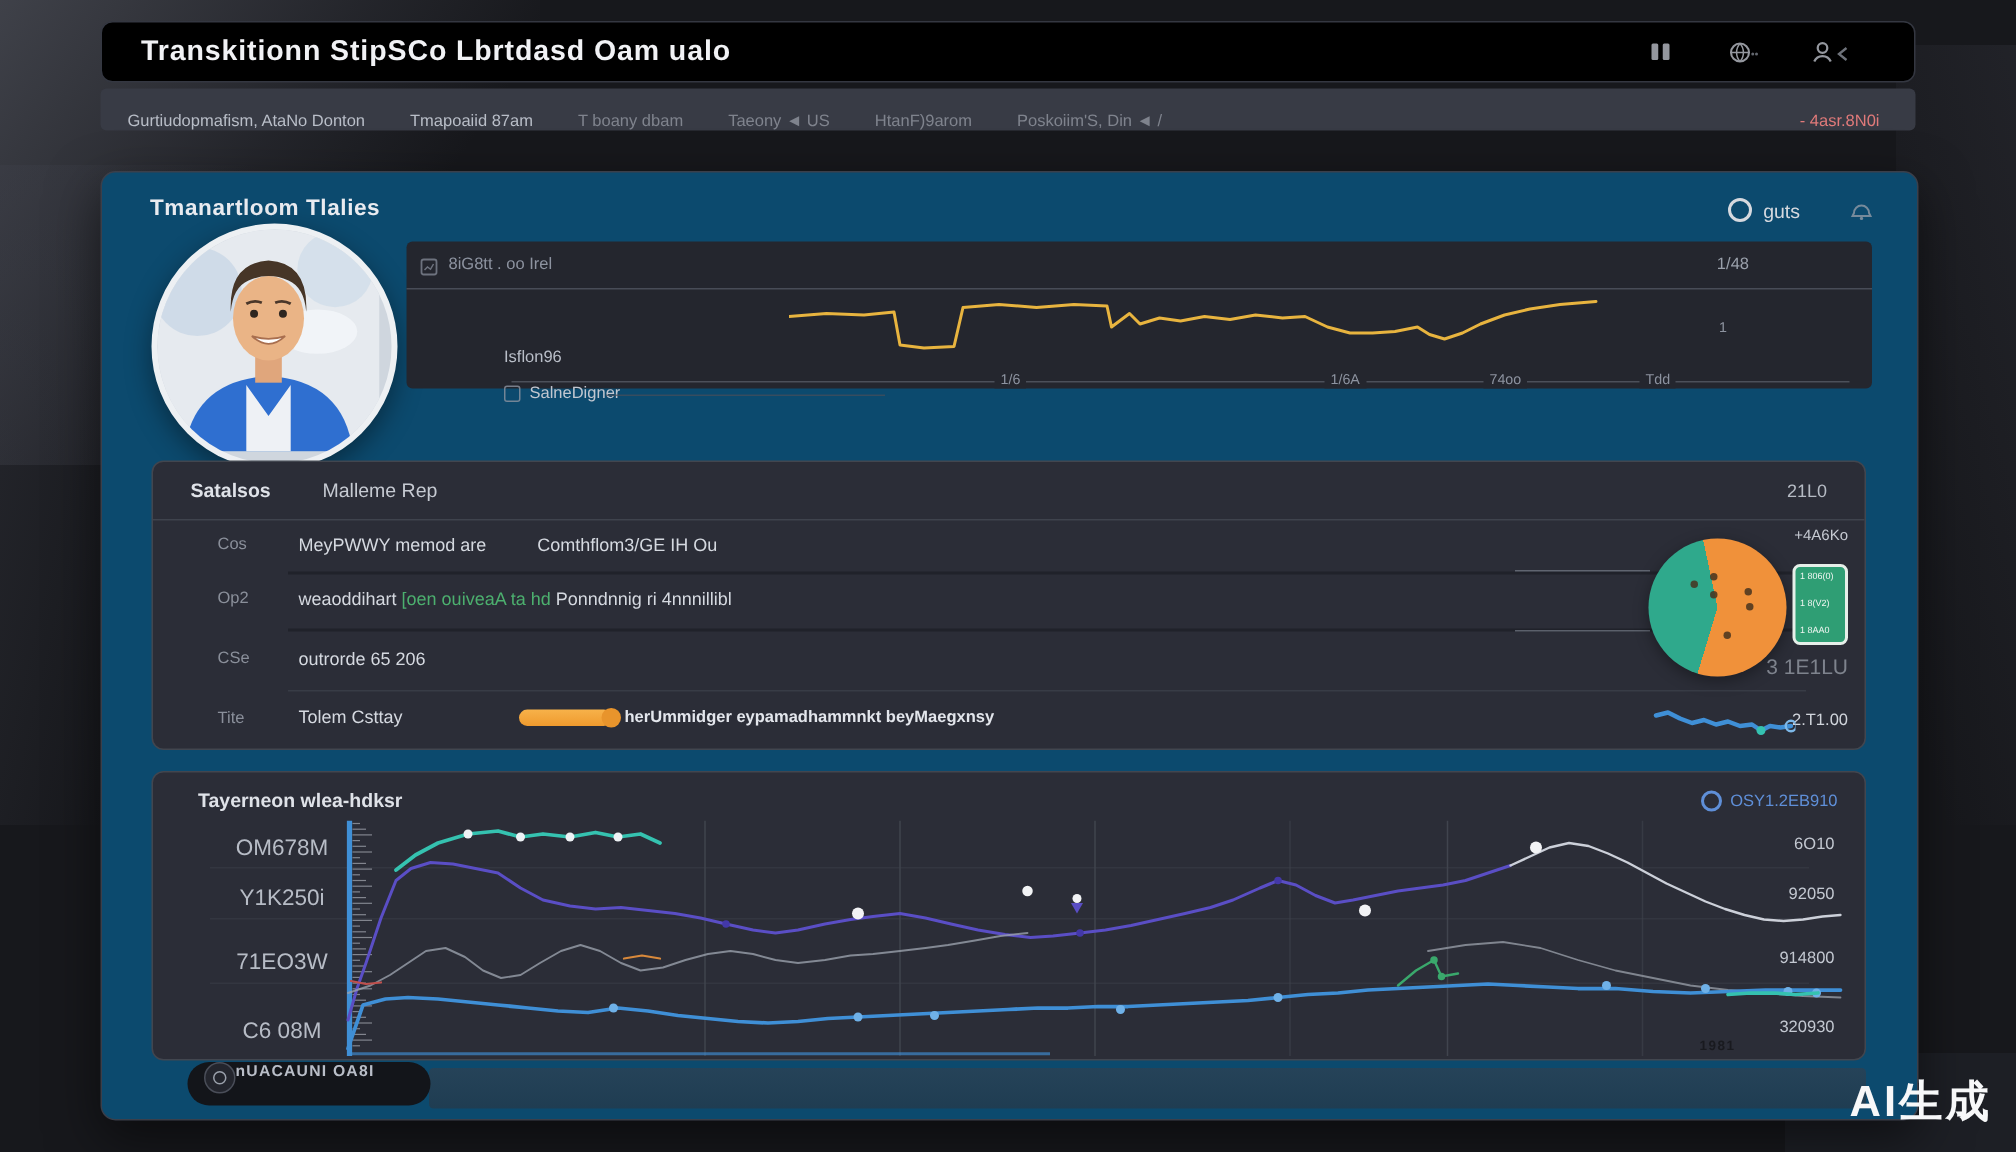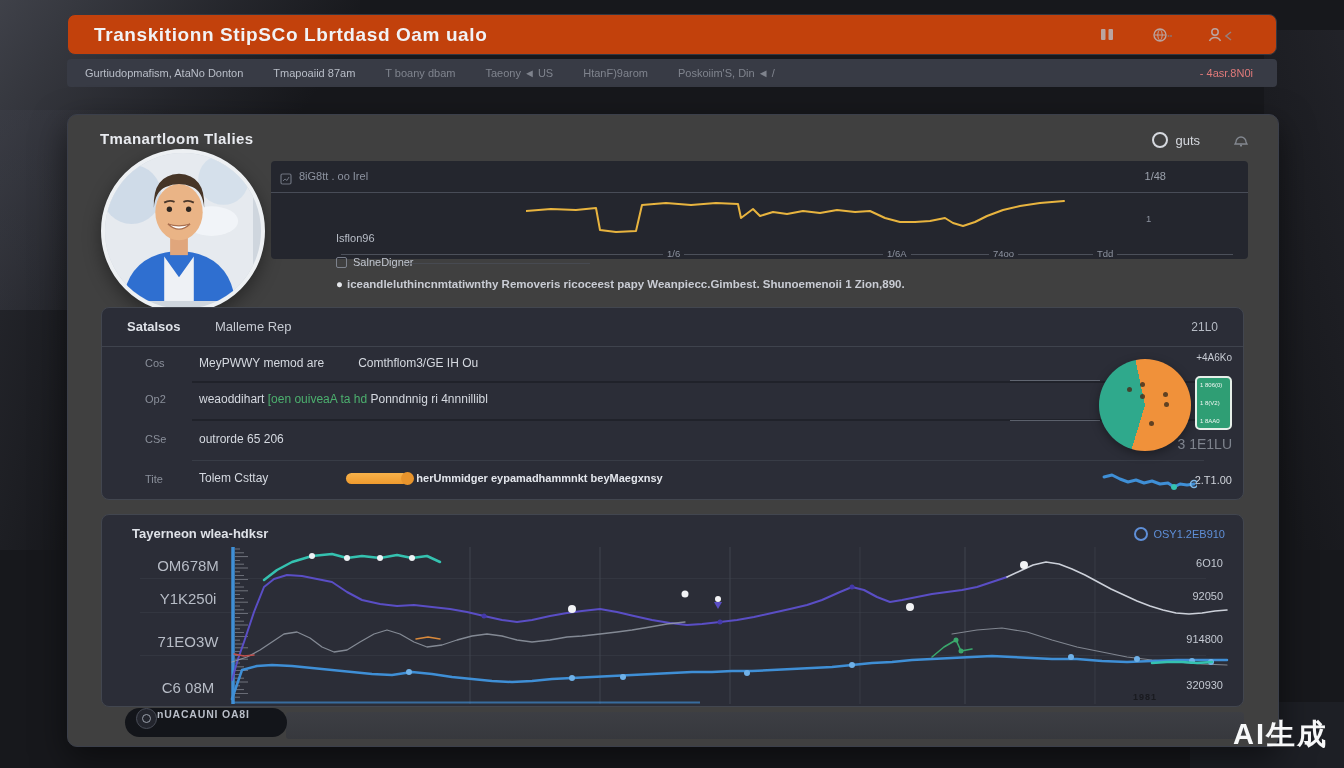--- a/index.html
+++ b/index.html
@@ -8,35 +8,35 @@
   
   #wedge-tl{position:absolute;left:0;top:0;width:360px;height:310px;
     background:linear-gradient(125deg,rgba(96,99,110,.55),rgba(70,72,82,.28) 42%,transparent 66%);}
   #wedge-tl2{position:absolute;left:-50px;top:110px;width:280px;height:440px;
     background:linear-gradient(103deg,rgba(62,64,74,.5),transparent 58%);}
   #wedge-r{position:absolute;right:0;top:30px;width:80px;height:520px;
     background:linear-gradient(255deg,rgba(34,35,41,.95),transparent 85%);}
   #corner-br{position:absolute;right:0;bottom:0;width:154px;height:66px;background:#1d1f25;border-top-left-radius:12px;}
 
   
-  #topbar{position:absolute;left:67px;top:14px;width:1210px;height:41px;background:#c2410c;
+  #topbar{position:absolute;left:67px;top:14px;width:1210px;height:41px;background:#000000;
     border:1px solid #343741;border-radius:8px;box-sizing:border-box;display:flex;align-items:center;padding:0 26px;}
   #topbar h1{font-size:19px;letter-spacing:.6px;color:#f1f2f5;font-weight:bold;margin:0;}
   .hdr-icons{margin-left:auto;display:flex;gap:36px;align-items:center;margin-right:16px;opacity:.8;}
   .hdr-icons svg{display:block;}
 
   
   #navbar{position:absolute;left:67px;top:59px;width:1210px;height:28px;background:#383b45;border-radius:4px;
-    display:flex;align-items:center;padding:0 18px;box-sizing:border-box;gap:30px;font-size:11px;color:#b9bec8;}
+    display:flex;align-items:flex-end;padding:0 18px;box-sizing:border-box;gap:30px;font-size:11px;color:#b9bec8;}
   .nav-item{white-space:nowrap;cursor:pointer;}
   .nav-item.dim{opacity:.55;}
   .nav-alert{margin-left:auto;color:#e07a7a;font-size:11px;margin-right:6px;}
 
   
-  #card{position:absolute;left:67px;top:114px;width:1210px;height:631px;background:#404040;
+  #card{position:absolute;left:67px;top:114px;width:1210px;height:631px;background:#0c4a6e;
     border:1px solid #3b3f4a;border-radius:10px;box-shadow:0 12px 34px rgba(0,0,0,.5);}
   #card-title{position:absolute;left:32px;top:15px;font-size:15px;font-weight:bold;color:#e9ebf0;letter-spacing:.4px;}
   #refresh{position:absolute;right:78px;top:17px;display:flex;gap:7px;align-items:center;color:#d6d9df;font-size:13px;cursor:pointer;}
   .ring{width:12px;height:12px;border:2px solid #d6d9df;border-radius:50%;display:inline-block;}
   #bell-btn{position:absolute;right:28px;top:17px;opacity:.75;cursor:pointer;}
 
   #avatar{position:absolute;left:33px;top:34px;width:156px;height:156px;border-radius:50%;
     border:4px solid #edf0f3;overflow:hidden;background:#cfd6de;box-shadow:0 6px 18px rgba(0,0,0,.4);cursor:pointer;}
   #avatar svg{display:block;}
 
@@ -206,23 +206,20 @@
       <span class="tc-tick" style="left:822px">Tdd</span>
       <span id="tc-one">1</span>
     </section>
 
     <div id="sub1">Isflon96</div>
     <div id="sub2">
       <span class="mini-sq"></span>
       <span>SalneDigner</span>
     </div>
     <div id="sub2-line"></div>
-    <div id="note">
-      <span class="dot">●</span><span>iceandleluthincnmtatiwnthy Removeris ricoceest papy Weanpiecc.Gimbest. Shunoemenoii 1 Zion,890.</span>
-    </div>
 
     <section id="tpanel" class="panel">
       <span class="tp-title">Satalsos</span>
       <span class="tp-sub">Malleme Rep</span>
       <span class="tp-val">21L0</span>
       <div class="tp-hr"></div>
 
       <span class="trow-label" style="top:49px">Cos</span>
       <span class="trow-text" style="top:48px">
         <span>MeyPWWY memod are</span><span class="gap-l">Comthflom3/GE IH Ou</span>

